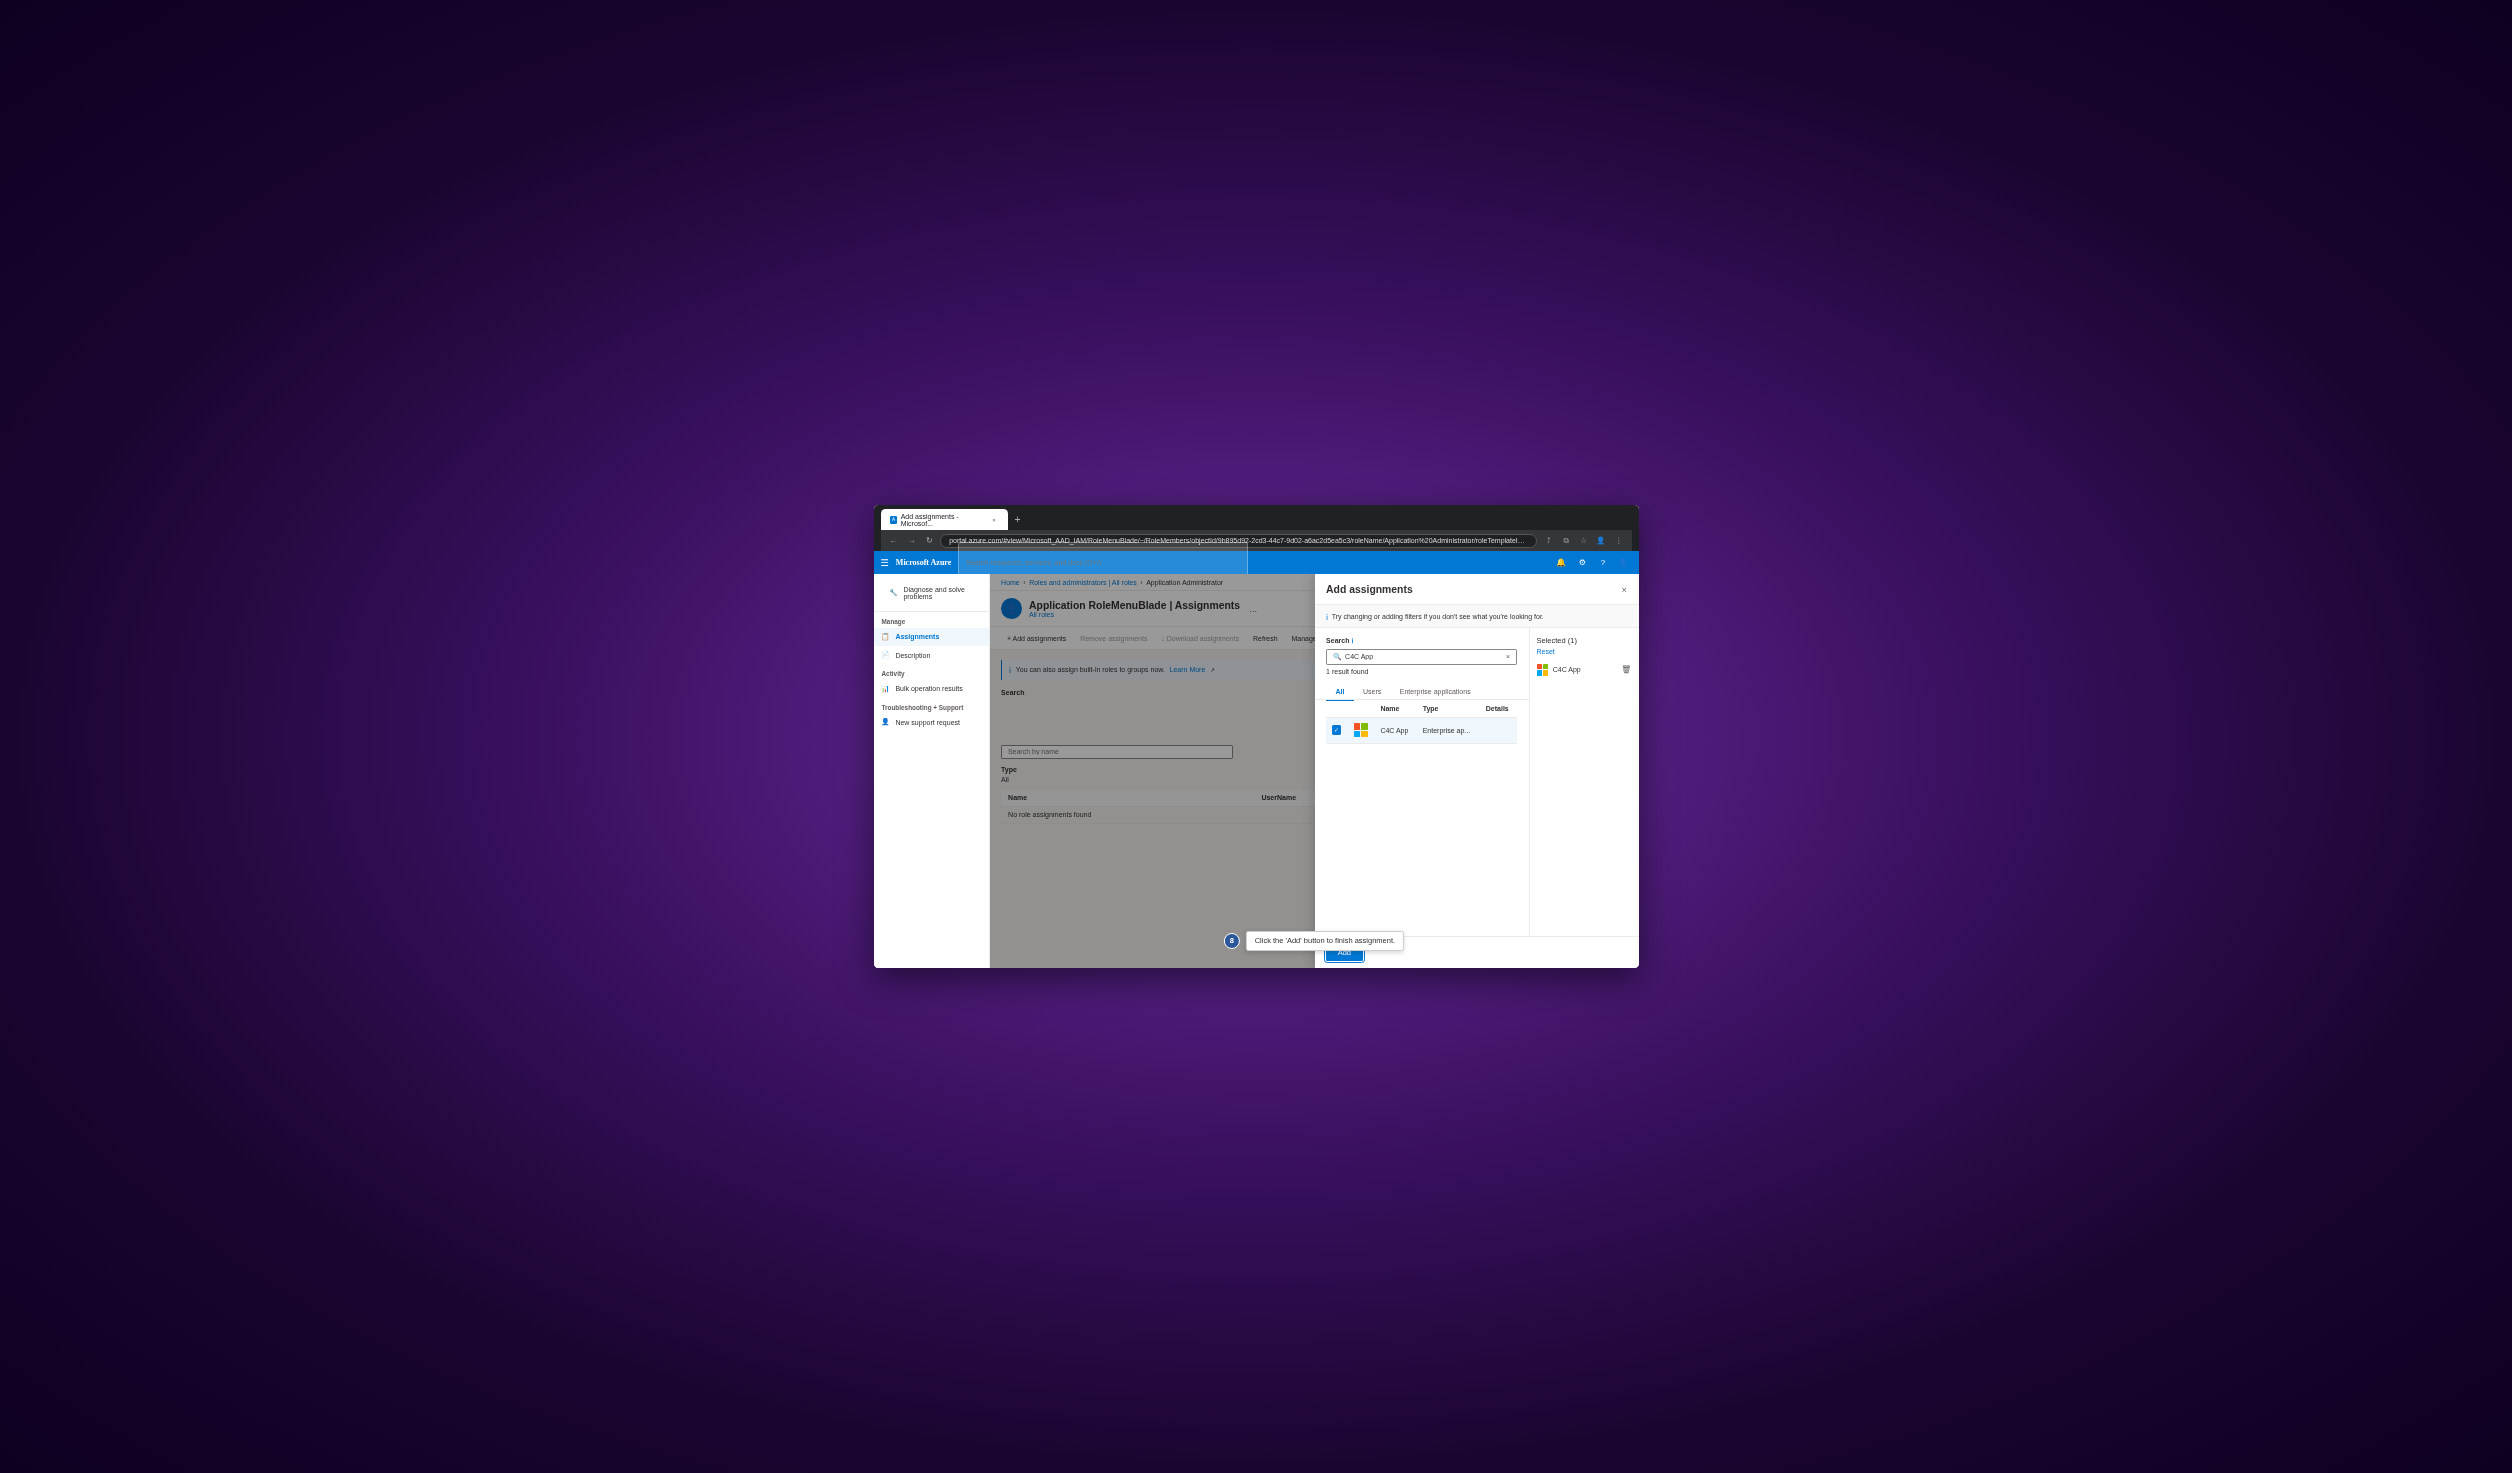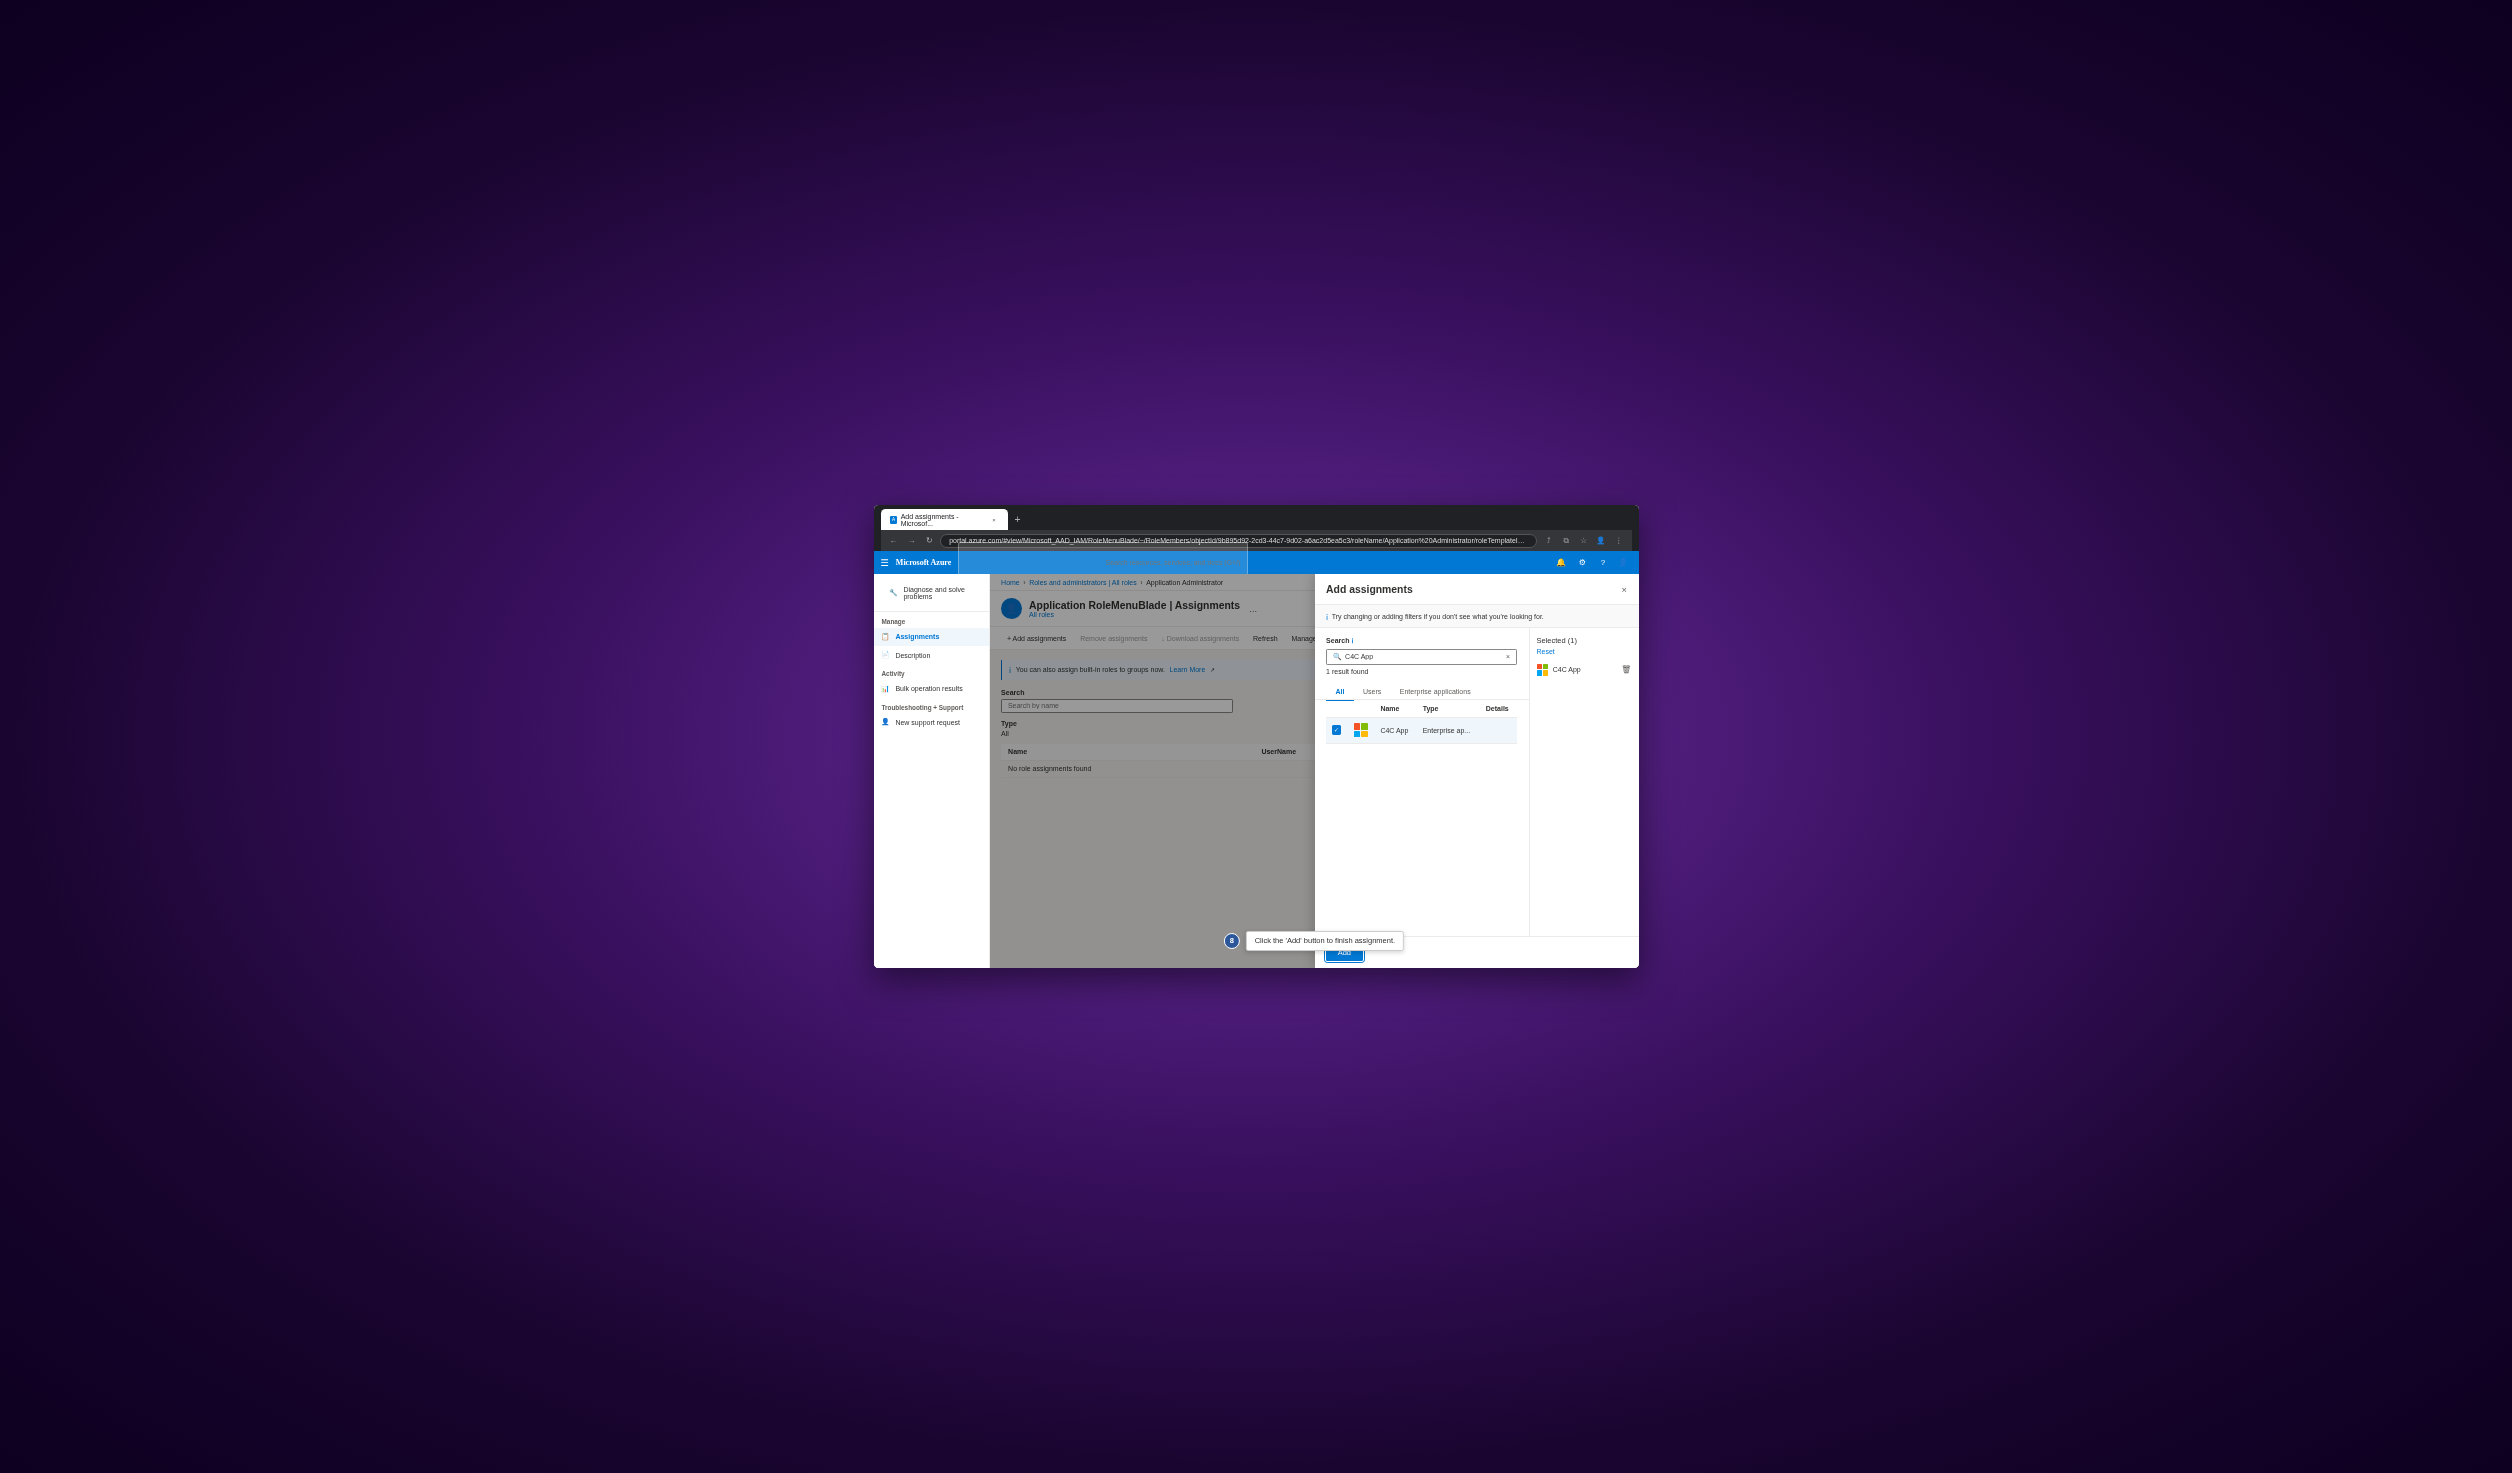--- a/index.html
+++ b/index.html
@@ -133,21 +133,20 @@
     }
     .azure-search {
       flex: 1;
       background: rgba(255,255,255,0.15);
       border: 0.6px solid rgba(255,255,255,0.3);
       border-radius: 2.3px;
       color: rgba(255,255,255,0.8);
       font-size: 7px;
       padding: 16px 7px;
       max-width: 290px;
-      text-align: right;
     }
     .azure-header-icons {
       display: flex;
       gap: 4.6px;
       margin-left: auto;
     }
     .azure-header-icon {
       color: white;
       width: 16px;
       height: 16px;
@@ -307,20 +306,21 @@
     .info-link { color: #0078d4; cursor: pointer; }
     .search-section { margin-bottom: 7px; }
     .search-label { font-size: 7px; color: #323130; font-weight: 600; margin-bottom: 2.3px; }
     .search-input {
       width: 100%;
       max-width: 232px;
       border: 0.6px solid #8a8886;
       border-radius: 1.2px;
       padding: 2.9px 5.8px;
       font-size: 7px;
+      margin-top: 46px;
     }
     .type-section { margin-bottom: 7px; }
     .type-label { font-size: 7px; color: #323130; font-weight: 600; margin-bottom: 2.3px; }
     .type-value { font-size: 7px; color: #323130; }
     .table-container { margin-top: 4.6px; }
     .data-table { width: 100%; border-collapse: collapse; font-size: 7px; }
     .data-table th {
       text-align: left;
       padding: 4.6px 7px;
       background: #faf9f8;

